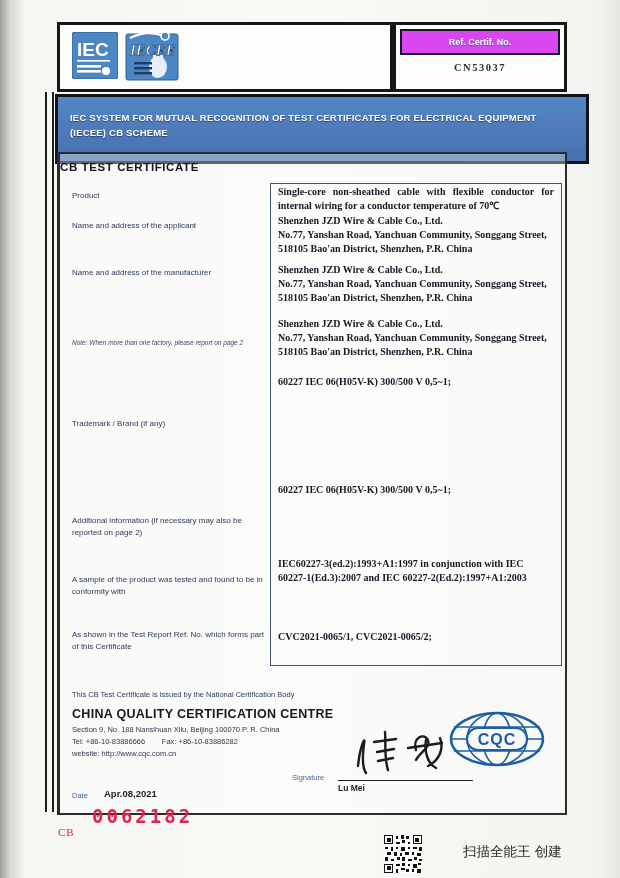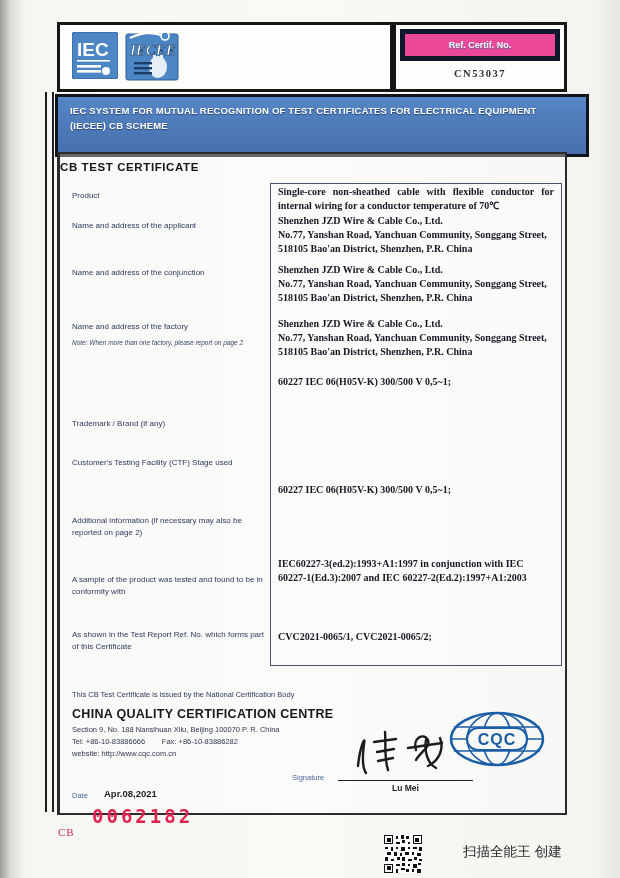--- a/index.html
+++ b/index.html
@@ -20,37 +20,37 @@
   .logo-box{
     left:57px;top:22px;width:330px;height:64px;
     background:#fdfdfb;border:3px solid #161616;
   }
   .ref-box{
     left:393px;top:22px;width:168px;height:64px;
     background:#fdfdfb;border:3px solid #161616;
   }
   .ref-head{
     margin:4px;height:22px;line-height:22px;
-    background:#ec4899;border:5px solid #0f172a;
+    background:#d946ef;border:2px solid #0f172a;
     color:#fff;font-weight:bold;font-size:9px;text-align:center;
     text-shadow:0 1px 1px #3a6399;
   }
   .ref-val{
     margin-top:7px;text-align:center;
     font-family:"Liberation Serif", serif;
     font-size:10.5px;letter-spacing:1.5px;color:#2a2f3a;font-weight:bold;
   }
 
   
   .banner{
     left:55px;top:94px;width:504px;height:50px;
     background:linear-gradient(180deg,#5486c6,#486fad);
     border:3px solid #10141c;
     color:#fff;font-weight:bold;font-size:9.5px;
-    padding:7px 12px 0 12px;
+    padding:14px 12px 0 12px;
     text-shadow:0 1px 1px #2a4470;
     letter-spacing:.2px;
   }
   .banner div{line-height:1.55;white-space:nowrap;}
 
   
   .spine{
     left:45px;top:92px;width:5px;height:720px;
     border-left:2px solid #1d1d1d;border-right:2px solid #1d1d1d;
   }
@@ -83,21 +83,21 @@
     font-size:10px;font-weight:bold;color:#141824;line-height:1.42;
   }
   .val.just{text-align:justify;}
 
   
   .issued{left:12px;top:536px;font-size:7.5px;color:#2b3a5e;}
   .ncb-name{left:12px;top:553px;font-size:12.5px;font-weight:bold;color:#15181f;letter-spacing:.3px;}
   .ncb-line{left:12px;font-size:7.5px;color:#2e3750;}
   .sig-label,.date-label{font-size:7.5px;color:#49679c;}
   .sig-line{left:278px;top:626px;width:135px;border-top:1.5px solid #222;}
-  .sig-name{left:278px;top:629px;width:135px;text-align:center;font-size:8.5px;font-weight:bold;color:#1c2026;}
+  .sig-name{left:278px;top:629px;width:135px;font-size:8.5px;font-weight:bold;color:#1c2026;}
   .date-val{left:44px;top:634px;font-size:9.5px;font-weight:bold;color:#1c2026;}
 
   
   .cb-prefix{left:58px;top:814px;font-family:"Liberation Serif",serif;font-size:11px;color:#d6274a;letter-spacing:1px;margin-top:12px;}
   .cb-number{left:92px;top:805px;font-family:"DejaVu Sans Mono",monospace;font-size:19px;font-weight:bold;color:#e0234f;letter-spacing:3px;}
   .scan-text{left:428px;top:843px;font-size:13.5px;color:#2a2a2a;font-family:"DejaVu Sans",sans-serif;margin-left:35px;}
 </style>
 </head>
 <body>
 
@@ -146,38 +146,36 @@
 
     <div class="abs lbl" style="top:36px">Product</div>
     <div class="abs val just" style="top:31px">Single-core non-sheathed cable with flexible conductor for internal wiring for a conductor temperature of 70℃</div>
 
     <div class="abs lbl" style="top:66px">Name and address of the applicant</div>
     <div class="abs val" style="top:60px">
       <div>Shenzhen JZD Wire &amp; Cable Co., Ltd.</div>
       <div>No.77, Yanshan Road, Yanchuan Community, Songgang Street, 518105 Bao'an District, Shenzhen, P.R. China</div>
     </div>
 
-    <div class="abs lbl" style="top:113px">Name and address of the conjunction</div>
+    <div class="abs lbl" style="top:113px">Name and address of the manufacturer</div>
     <div class="abs val" style="top:109px">
       <div>Shenzhen JZD Wire &amp; Cable Co., Ltd.</div>
       <div>No.77, Yanshan Road, Yanchuan Community, Songgang Street, 518105 Bao'an District, Shenzhen, P.R. China</div>
     </div>
 
-    <div class="abs lbl" style="top:167px">Name and address of the factory</div>
     <div class="abs note" style="top:185px">Note: When more than one factory, please report on page 2</div>
     <div class="abs val" style="top:163px">
       <div>Shenzhen JZD Wire &amp; Cable Co., Ltd.</div>
       <div>No.77, Yanshan Road, Yanchuan Community, Songgang Street, 518105 Bao'an District, Shenzhen, P.R. China</div>
     </div>
 
     <div class="abs val" style="top:221px">60227 IEC 06(H05V-K) 300/500 V 0,5~1;</div>
 
     <div class="abs lbl" style="top:264px">Trademark / Brand (if any)</div>
 
-    <div class="abs lbl" style="top:303px">Customer's Testing Facility (CTF) Stage used</div>
 
     <div class="abs val" style="top:329px">60227 IEC 06(H05V-K) 300/500 V 0,5~1;</div>
 
     <div class="abs lbl" style="top:361px">Additional information (if necessary may also be reported on page 2)</div>
 
     <div class="abs lbl" style="top:420px">A sample of the product was tested and found to be in conformity with</div>
     <div class="abs val" style="top:403px">IEC60227-3(ed.2):1993+A1:1997 in conjunction with IEC 60227-1(Ed.3):2007 and IEC 60227-2(Ed.2):1997+A1:2003</div>
 
     <div class="abs lbl" style="top:475px">As shown in the Test Report Ref. No. which forms part of this Certificate</div>
     <div class="abs val" style="top:476px">CVC2021-0065/1, CVC2021-0065/2;</div>

